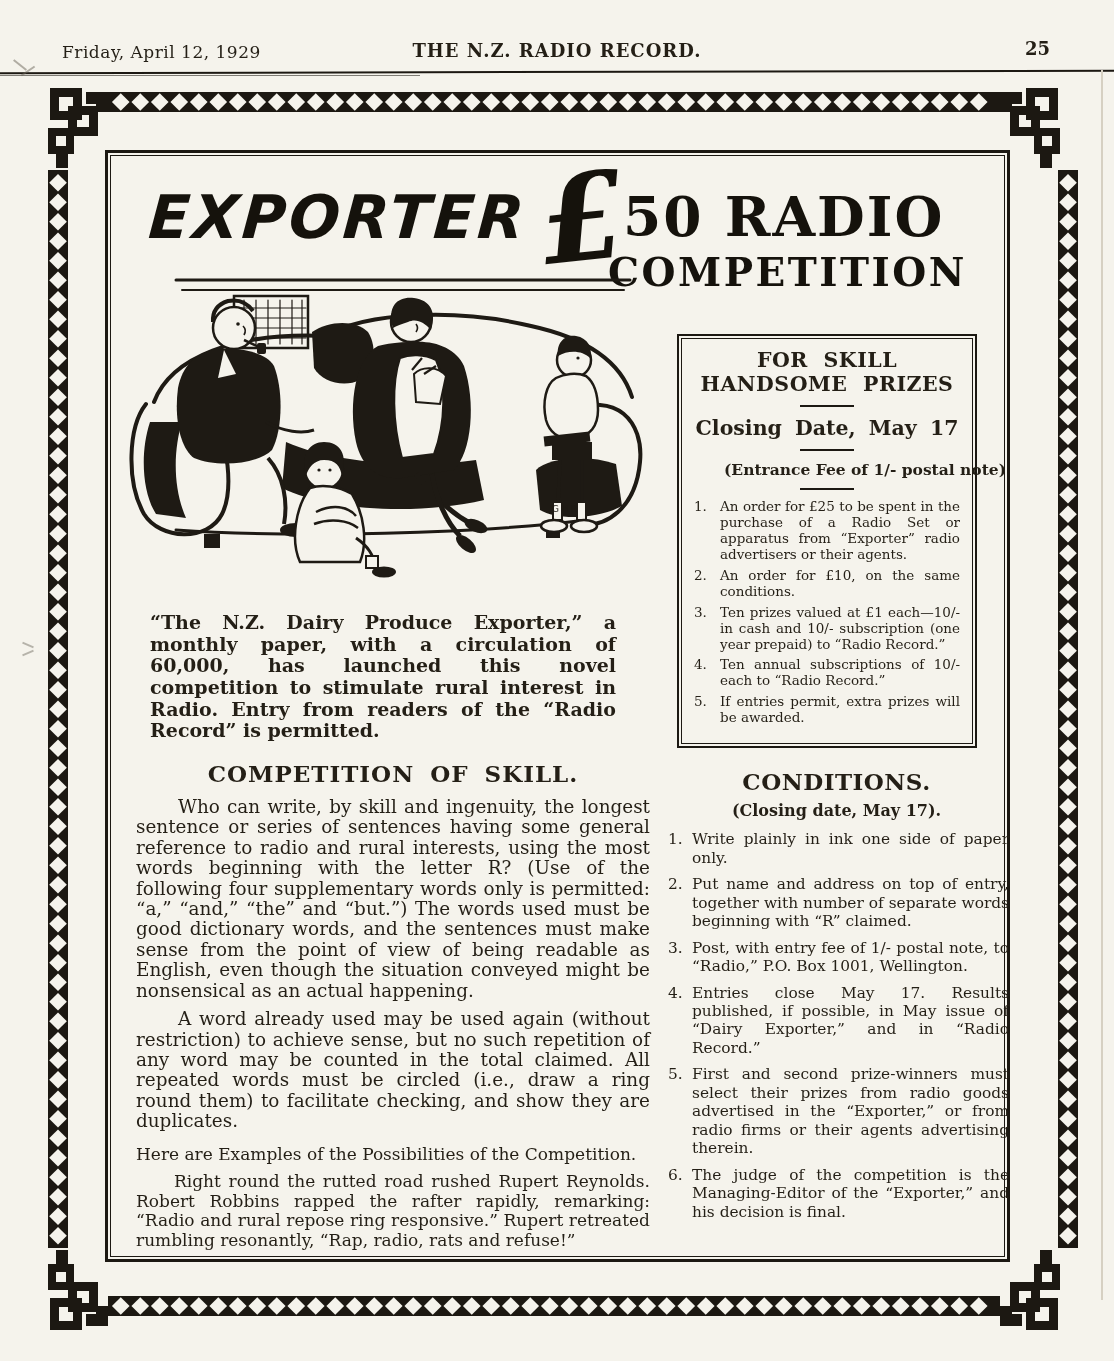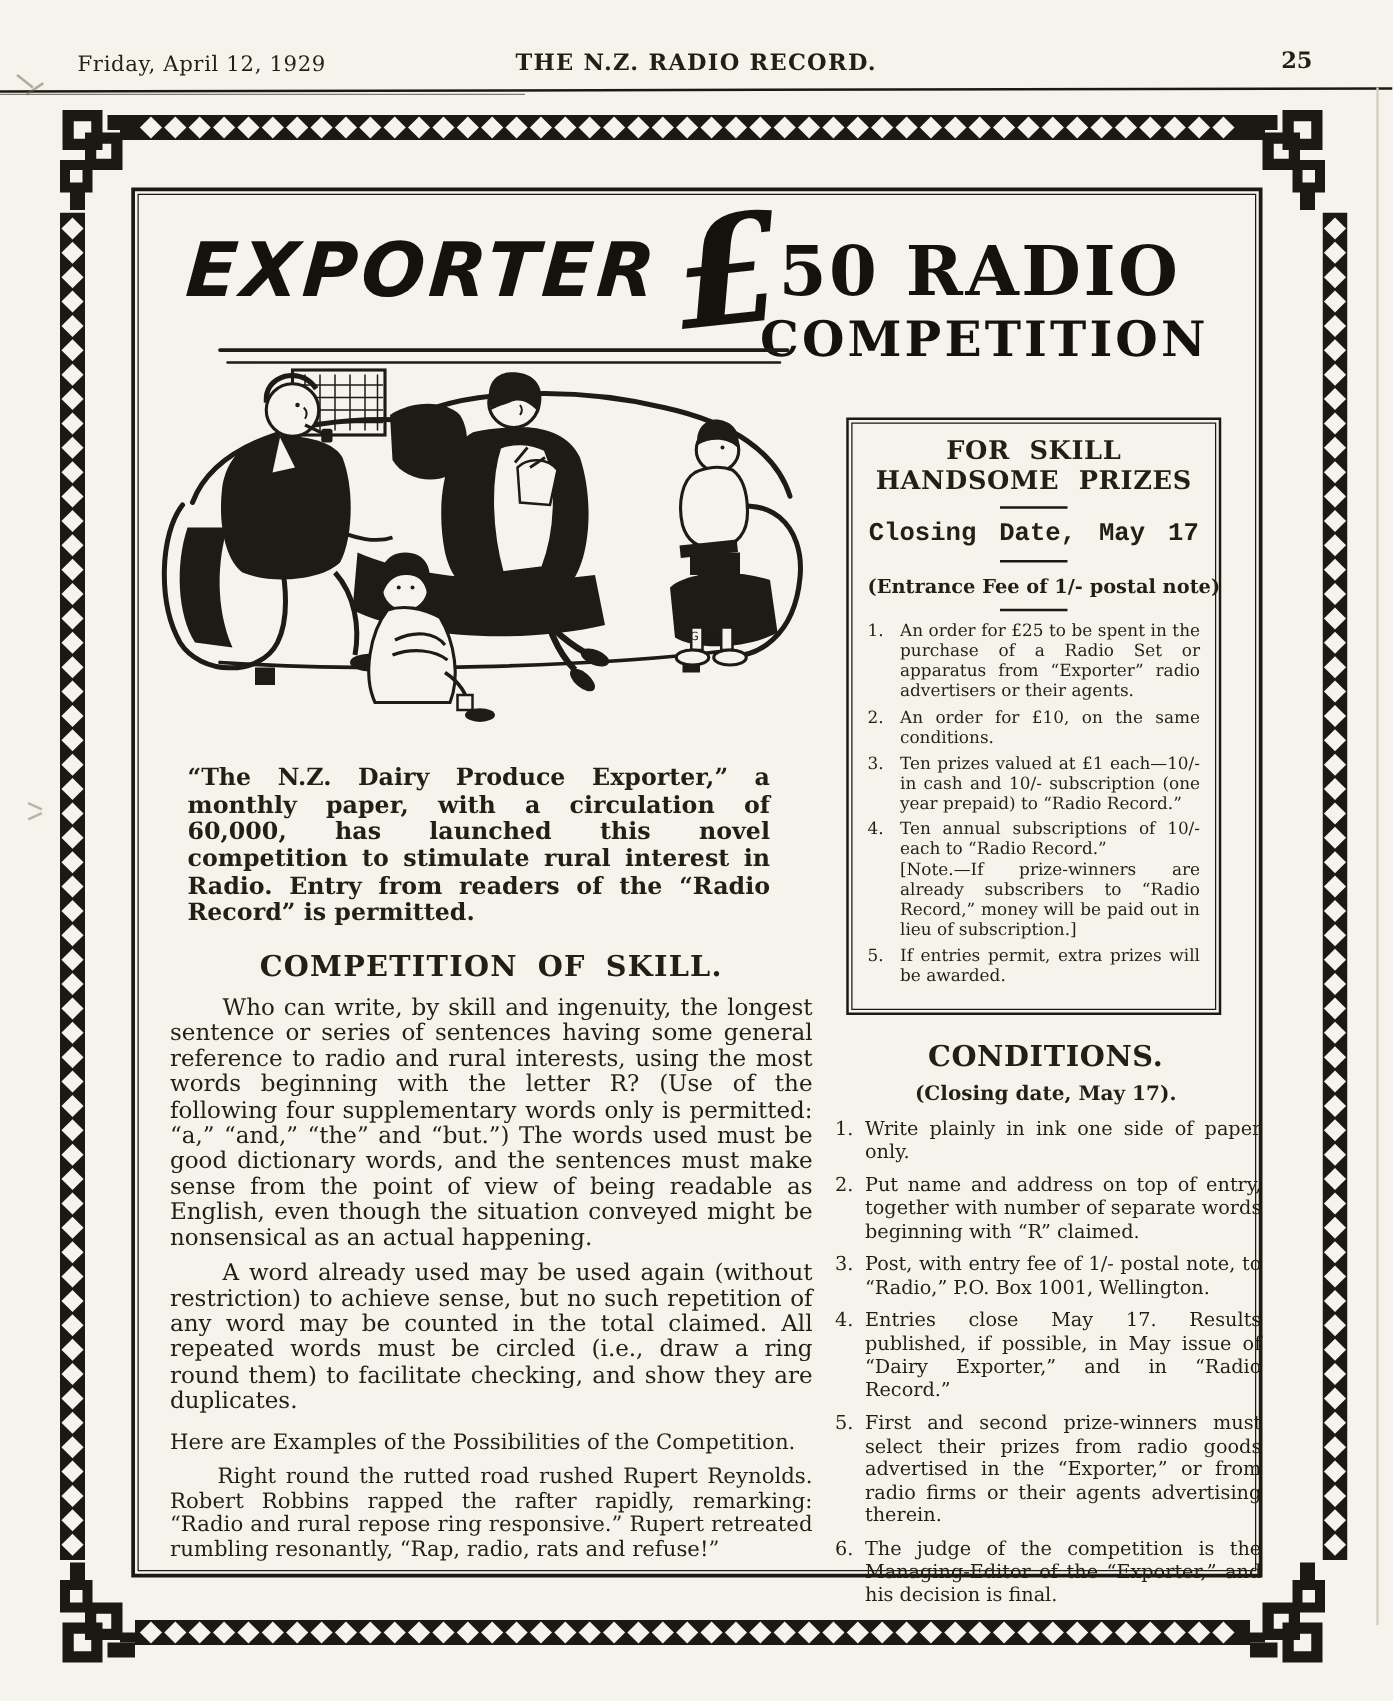--- a/index.html
+++ b/index.html
@@ -43,22 +43,22 @@
   .bodypara{margin:0 0 8px 0;font-size:18.4px;line-height:1.11;text-align:justify;text-indent:42px;}
   .examples-head{margin:12px 0 8px 0;font-weight:normal;font-size:17px;text-align:justify;}
   .example{margin:0 0 4px 0;font-size:17px;line-height:1.17;text-align:justify;text-indent:38px;}
   .orline{margin:2px 0 4px 118px;font-size:17px;}
   
   .right-col{left:551px;top:178px;width:349px;}
   .prize-box{margin-left:15px;width:292px;border:2px solid #1c1812;padding:2px;}
   .prize-box-inner{border:1px solid #1c1812;padding:10px 12px 12px 12px;}
   .prize-title{text-align:center;font-weight:bold;font-size:20.5px;line-height:1.15;word-spacing:8px;letter-spacing:.5px;}
   .shortrule{width:54px;height:2px;background:#1c1812;margin:9px auto 9px auto;}
-  .closing{text-align:center;font-weight:bold;font-size:20.5px;word-spacing:6px;white-space:nowrap;font-family:Liberation Mono, monospace;}
-  .entrance{text-align:center;font-weight:bold;font-size:15.5px;white-space:nowrap;}
+  .closing{text-align:center;font-weight:bold;font-size:20.5px;word-spacing:6px;white-space:nowrap;}
+  .entrance{text-align:center;font-weight:bold;font-size:15.5px;white-space:nowrap;margin-left:30px;}
   .prize-list{margin-top:4px;}
   .p-item{display:flex;margin-bottom:5px;font-size:13.5px;line-height:1.18;}
   .p-num{width:26px;flex:none;}
   .p-text{flex:1;text-align:justify;}
   .p-note{margin-top:1px;}
   .cond-title{margin-top:20px;text-align:center;font-weight:bold;font-size:23px;letter-spacing:.5px;}
   .cond-sub{margin-top:6px;text-align:center;font-weight:bold;font-size:16px;}
   .cond-list{margin-top:10px;padding:0 2px 0 6px;}
   .c-item{display:flex;margin-bottom:8px;font-size:15.4px;line-height:1.2;}
   .c-num{width:24px;flex:none;}
@@ -447,21 +447,20 @@
               <span class="p-text">An order for £10, on the same conditions.</span>
             </div>
             <div class="p-item">
               <span class="p-num">3.</span>
               <span class="p-text">Ten prizes valued at £1 each—10/- in cash and 10/- subscription (one year prepaid) to “Radio Record.”</span>
             </div>
             <div class="p-item">
               <span class="p-num">4.</span>
               <span class="p-text">
                 <span>Ten annual subscriptions of 10/- each to “Radio Record.”</span>
-                <span class="p-note" style="display:block;">[Note.—If prize-winners are already subscribers to “Radio Record,” money will be paid out in lieu of subscription.]</span>
               </span>
             </div>
             <div class="p-item">
               <span class="p-num">5.</span>
               <span class="p-text">If entries permit, extra prizes will be awarded.</span>
             </div>
           </div>
         </div>
       </div>
 

